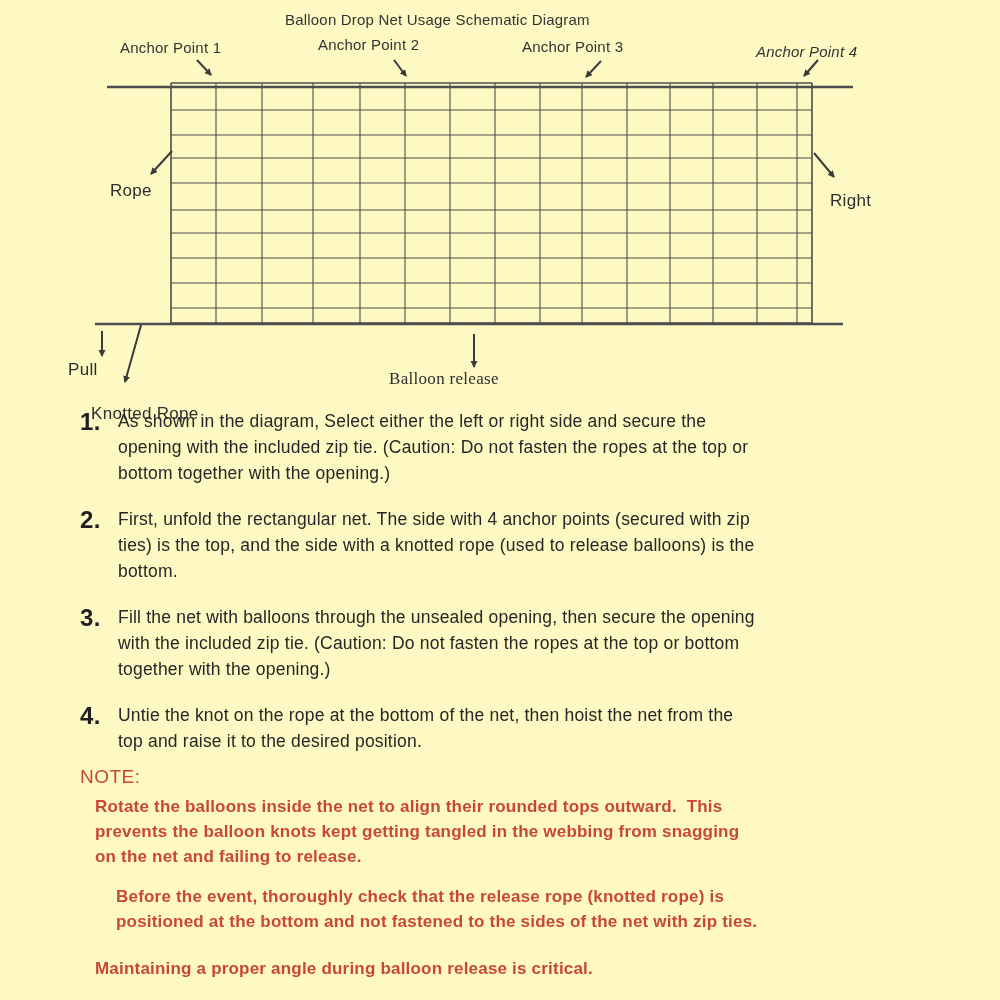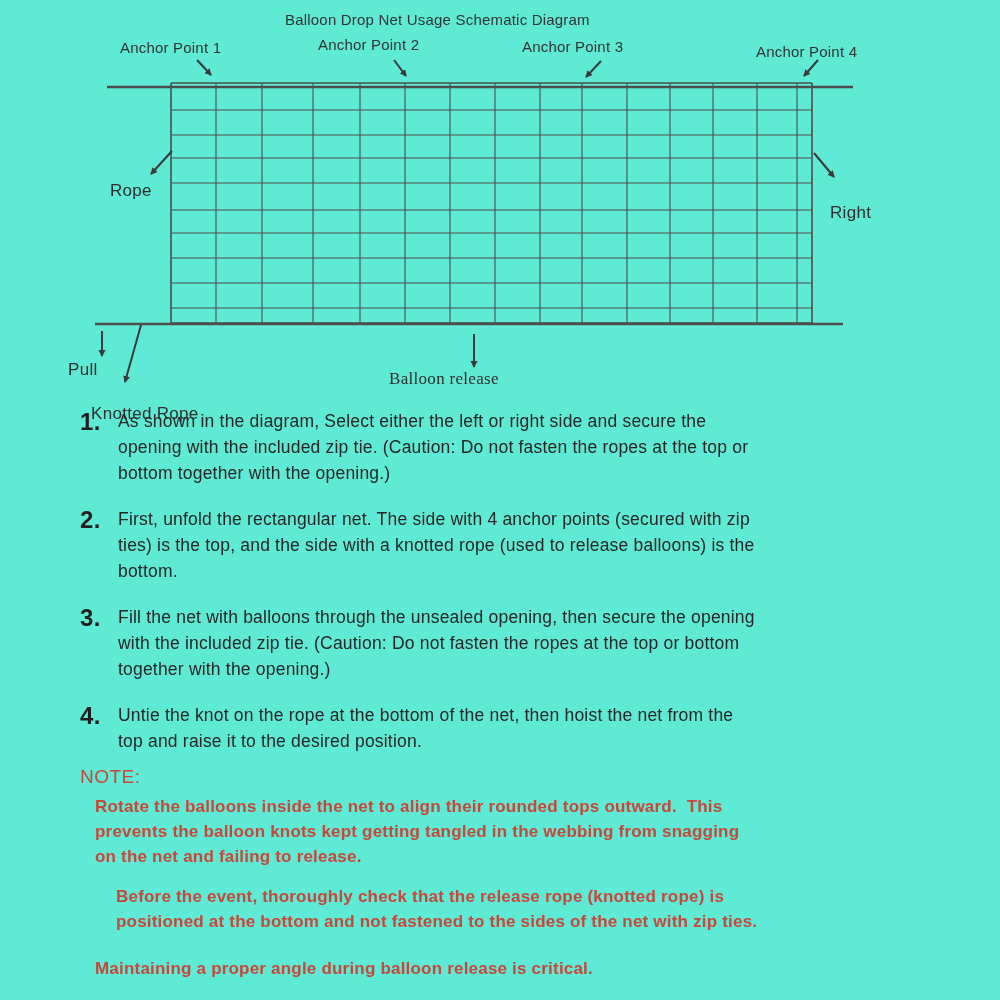--- a/index.html
+++ b/index.html
@@ -8,21 +8,21 @@
     background: #ffffff;
     width: 1000px;
     height: 1000px;
     overflow: hidden;
     font-family: "Liberation Sans", "DejaVu Sans", sans-serif;
   }
   .page {
     position: relative;
     width: 1000px;
     height: 1000px;
-    background: #5eead4;
+    background: #fef9c3;
     color: #262626;
   }
   
   .diagram {
     position: absolute;
     left: 0; top: 0;
     width: 1000px; height: 405px;
   }
   .diagram svg { position: absolute; left: 0; top: 0; }
   .dg-label {
@@ -133,24 +133,24 @@
       <line x1="102" y1="331" x2="102" y2="356" stroke="#3a3a3a" stroke-width="2" marker-end="url(#ah)"></line>
       <line x1="141" y1="325" x2="125" y2="382" stroke="#3a3a3a" stroke-width="2" marker-end="url(#ah)"></line>
       <line x1="474" y1="334" x2="474" y2="367" stroke="#3a3a3a" stroke-width="2" marker-end="url(#ah)"></line>
     </svg>
 
     <div class="dg-label dg-title" style="left:285px; top:11px;">Balloon Drop Net Usage Schematic Diagram</div>
 
     <div class="dg-label dg-anchor" style="left:120px; top:39px;">Anchor Point 1</div>
     <div class="dg-label dg-anchor" style="left:318px; top:36px;">Anchor Point 2</div>
     <div class="dg-label dg-anchor" style="left:522px; top:38px;">Anchor Point 3</div>
-    <div class="dg-label dg-anchor" style="left:756px; top:43px;">Anchor Point 4</div>
+    <div class="dg-label dg-anchor" style="left:756px; top:43px;font-style:italic;">Anchor Point 4</div>
 
     <div class="dg-label dg-side" style="left:110px; top:181px;">Rope</div>
-    <div class="dg-label dg-side" style="left:830px; top:191px;margin-top:12px;">Right</div>
+    <div class="dg-label dg-side" style="left:830px; top:191px;">Right</div>
 
     <div class="dg-label dg-side" style="left:68px; top:360px;">Pull</div>
     <div class="dg-label dg-side" style="left:91px; top:368px;margin-top:36px;">Knotted Rope</div>
     <div class="dg-label dg-side" style="left:389px; top:369px;font-family:Liberation Serif, serif;">Balloon release</div>
   </div>
 
   <div class="instructions">
 
     <div class="instr-item">
       <div class="instr-num">1.</div>

